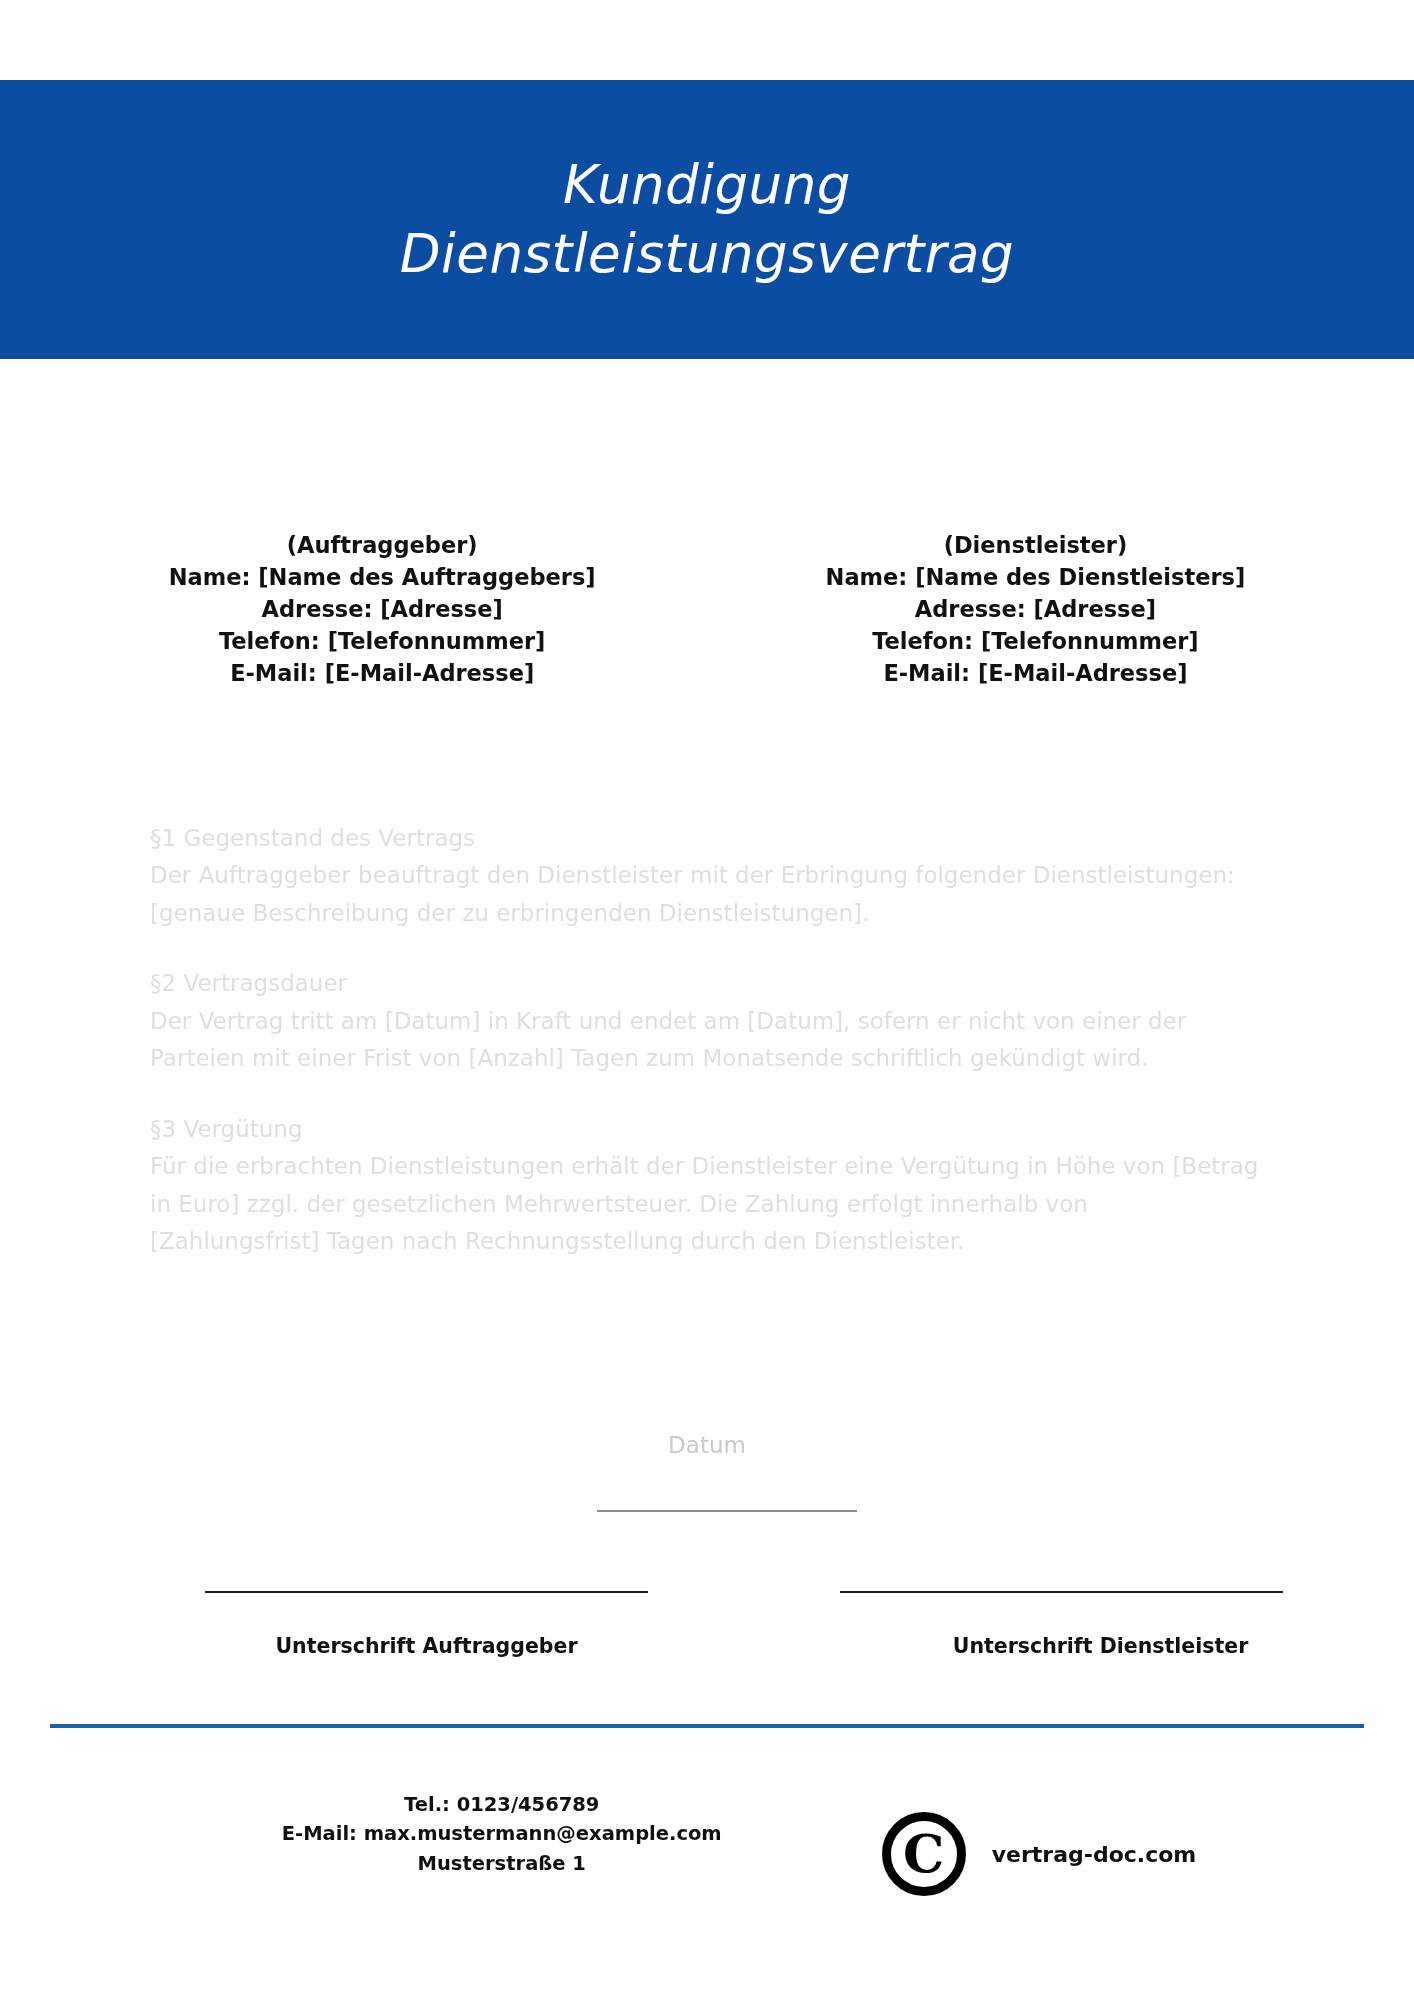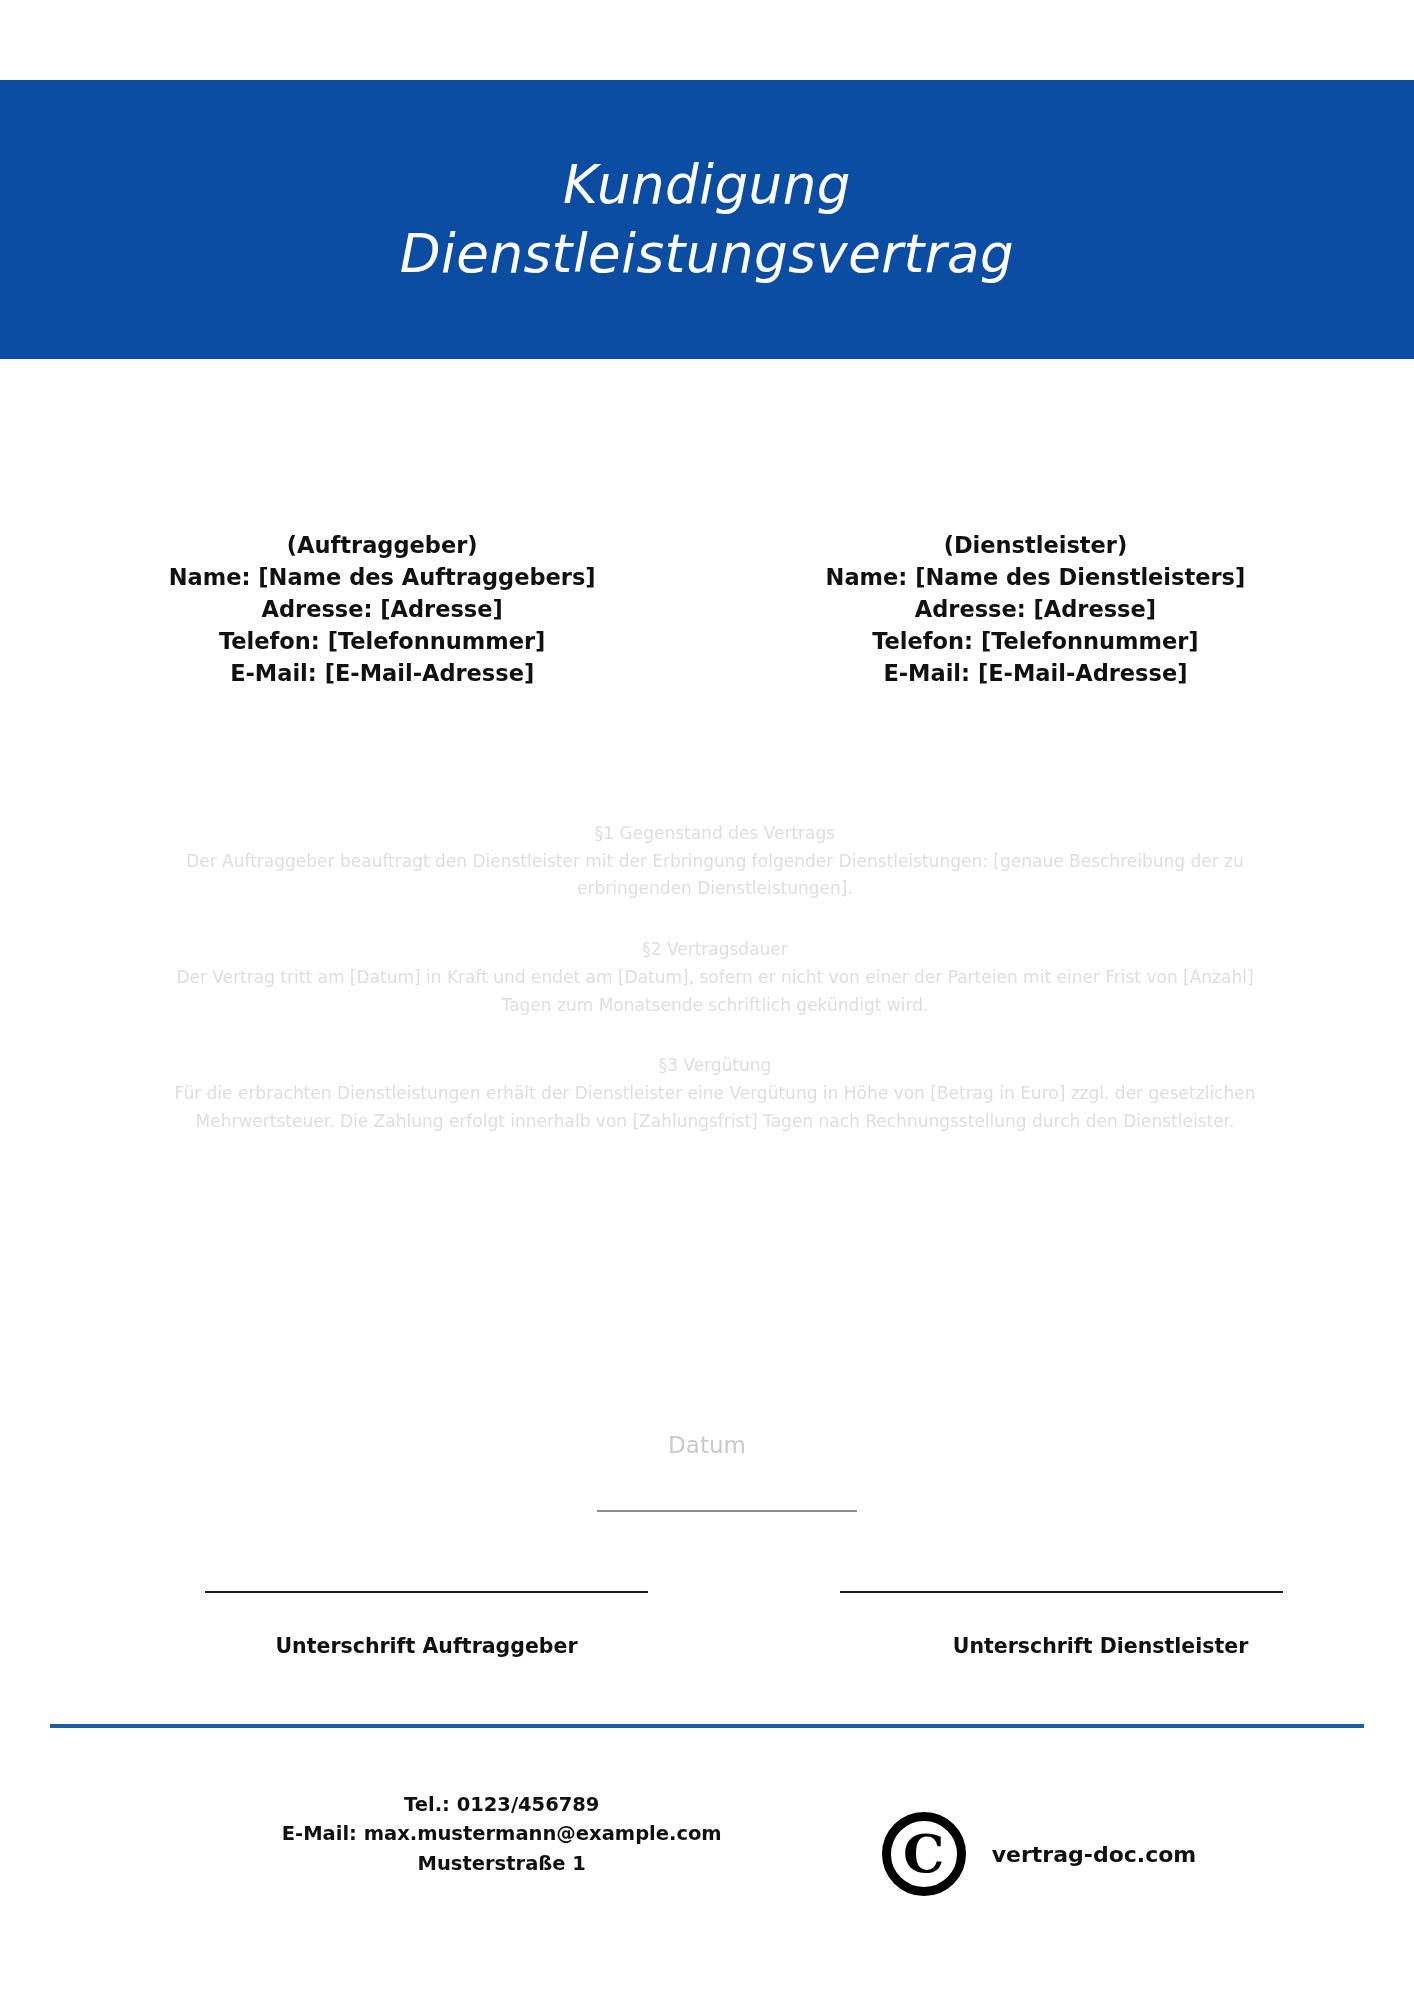--- a/index.html
+++ b/index.html
@@ -60,25 +60,24 @@
     white-space: nowrap;
   }
   .party div {
     margin: 0;
   }
 
   
   .body-text {
     position: absolute;
     top: 820px;
-    left: 158px;
+    left: 150px;
     width: 1114px;
-    text-align: center;
     color: #dedede;
-    font-size: 17px;
+    font-size: 23px;
     line-height: 1.63;
   }
   .body-text .sec-title {
     margin-top: 0;
   }
   .body-text .block {
     margin-bottom: 33px;
   }
 
   

